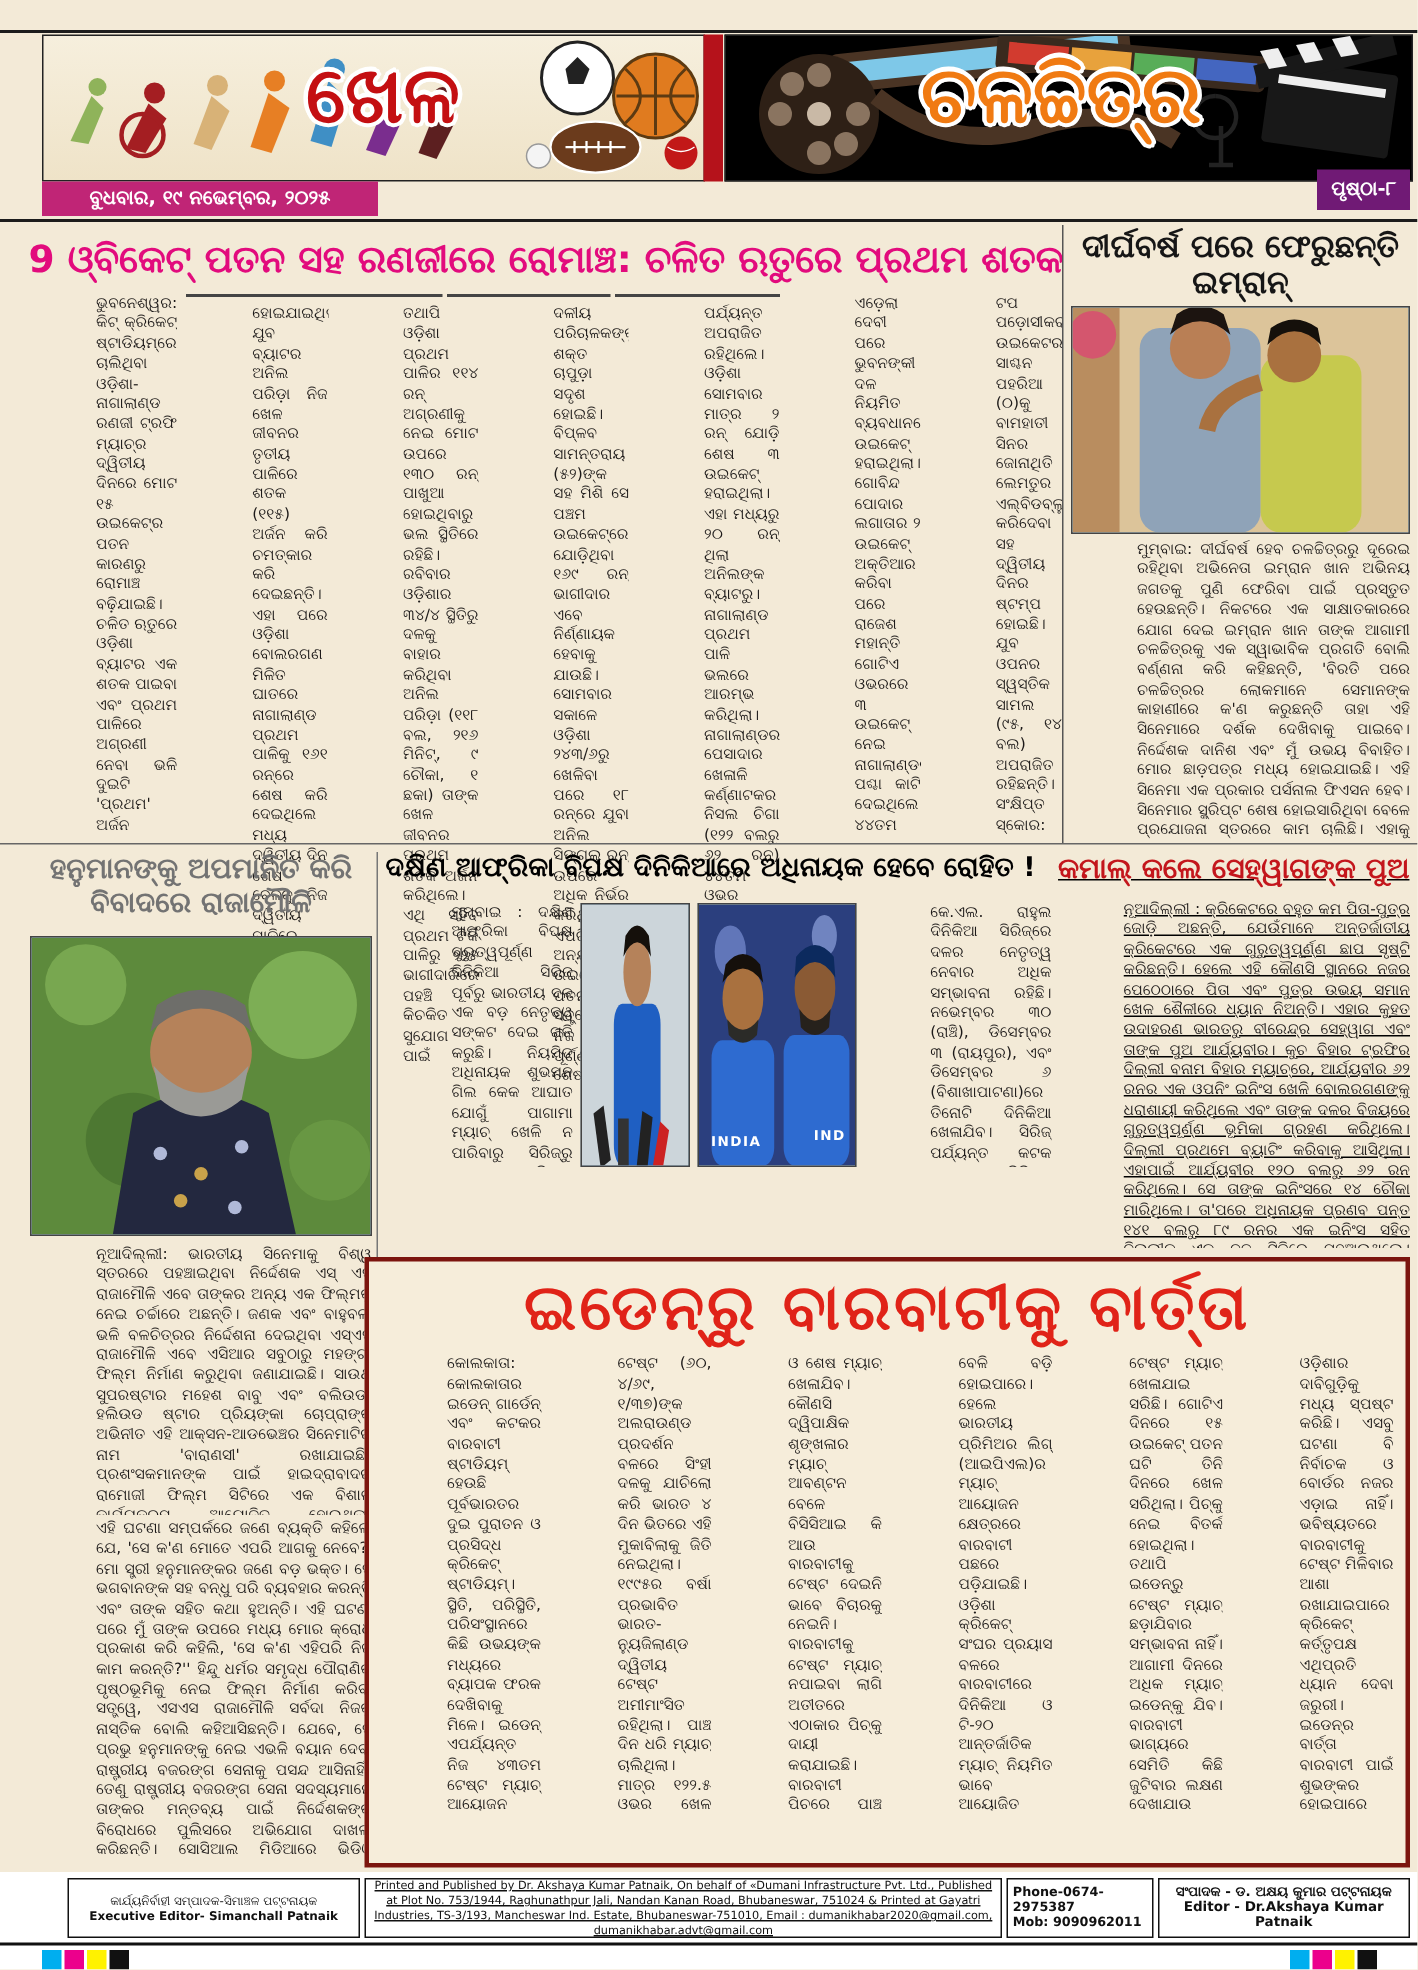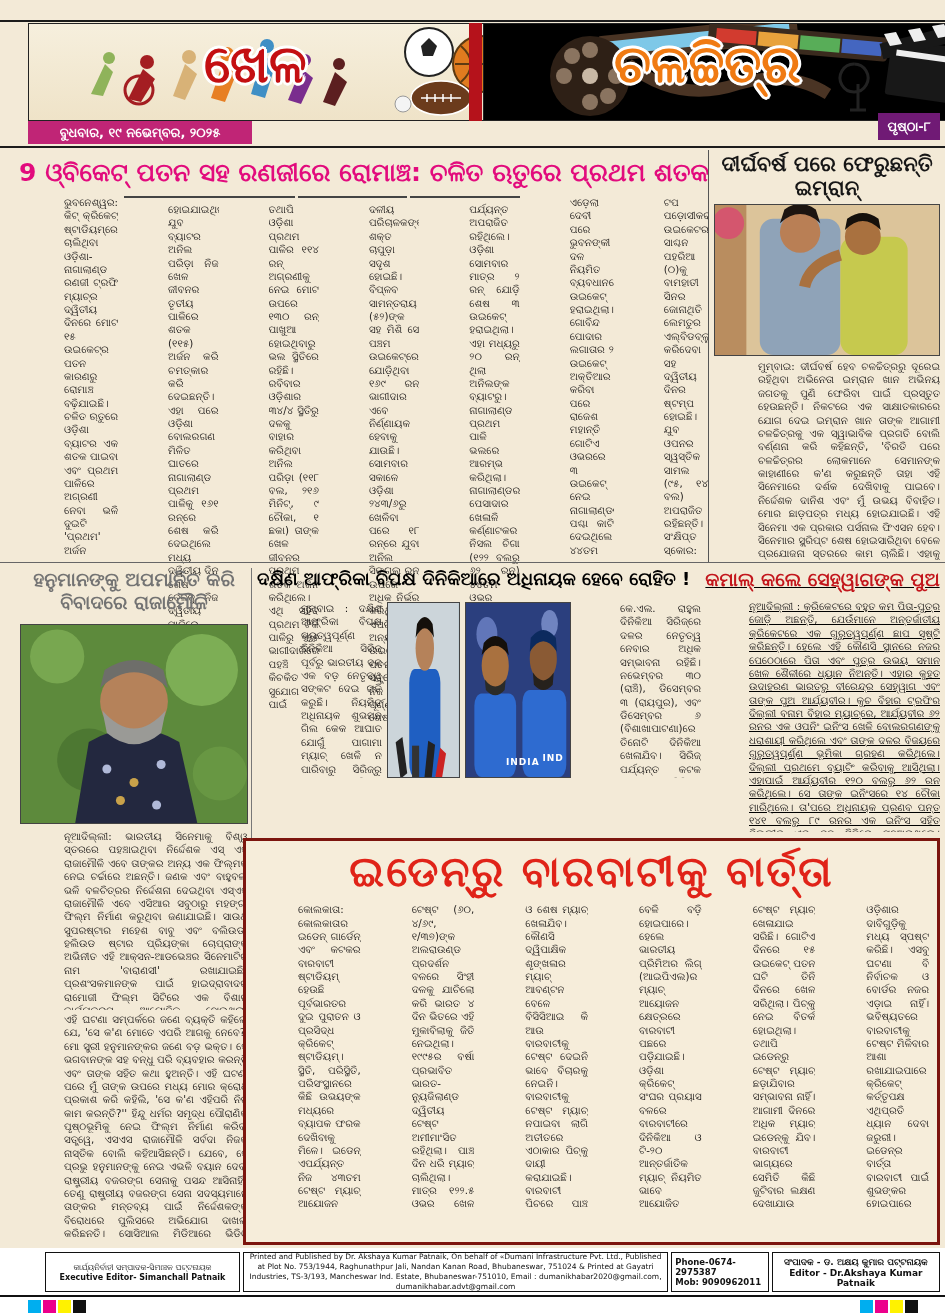--- a/index.html
+++ b/index.html
@@ -1,21 +1,21 @@
 <!DOCTYPE html>
 <html><head>
 <meta charset="utf-8">
 <style>
   html,body{margin:0;padding:0;}
   body{width:945px;height:1313px;position:relative;background:#ffffff;
        font-family:"DejaVu Sans","Liberation Sans",sans-serif;}
   .page{position:absolute;left:0;top:0;width:945px;height:1313px;background:#f3ead7;overflow:hidden;}
   .rule{position:absolute;background:#1c1c1c;}
   
-  .banner{position:absolute;top:23px;height:96px;border:1px solid #222;overflow:hidden;padding-left:44px;}
+  .banner{position:absolute;top:23px;height:96px;border:1px solid #222;overflow:hidden;}
   .banner-sports{left:28px;width:440px;background:linear-gradient(#f6efdd,#efe3c8);}
   .banner-divider{position:absolute;top:23px;left:469px;width:13px;height:98px;background:#b5121b;}
   .banner-cinema{left:483px;width:457px;background:#000000;}
   .banner-word{position:absolute;top:14px;font-weight:bold;font-size:52px;line-height:1;
      text-shadow:-3px 0 #fff,3px 0 #fff,0 -3px #fff,0 3px #fff,-2px -2px #fff,2px 2px #fff,-2px 2px #fff,2px -2px #fff;}
   .word-khela{left:175px;color:#c40f12;}
   .word-cine{left:130px;color:#f07a12;}
   .date-strip{position:absolute;left:28px;top:121px;width:224px;height:23px;background:#c02576;
       color:#fff;font-size:13px;font-weight:bold;display:flex;align-items:center;justify-content:center;}
   .page-no{position:absolute;left:878px;top:113px;width:62px;height:27px;background:#701a75;color:#fff;
@@ -70,21 +70,21 @@
   .eden-headline{color:#e02318;font-size:42px;font-weight:bold;text-align:center;margin-top:8px;
       letter-spacing:2px;line-height:1.1;}
   .eden-cols{display:flex;gap:7px;padding:8px 8px 6px 8px;height:318px;box-sizing:border-box;}
   .eden-cols .btxt{flex:1;}
   
   .footer{position:absolute;left:0;top:1248px;width:945px;height:65px;background:#ffffff;}
   .foot-row{position:absolute;left:45px;top:4px;width:895px;height:40px;display:flex;gap:3px;}
   .fbox{border:1px solid #111;background:#fff;box-sizing:border-box;display:flex;flex-direction:column;
         align-items:center;justify-content:center;text-align:center;color:#111;}
   .fb1{width:22%;font-size:8px;}
-  .fb2{width:48%;font-size:7.5px;line-height:1.35;padding:0 3px;}
+  .fb2{width:48%;font-size:7.5px;line-height:1.35;padding:0 3px;text-decoration:underline;}
   .fb3{width:11%;font-size:8.5px;font-weight:bold;align-items:flex-start;padding-left:3px;text-align:left;}
   .fb4{width:19%;font-size:9px;font-weight:bold;}
   .foot-rule{position:absolute;left:0;top:47px;width:945px;height:2px;background:#111;}
   .cmyk{position:absolute;top:52px;display:flex;}
   .cmyk span{width:13px;height:13px;display:inline-block;margin-right:2px;}
   .cmyk-l{left:28px;} .cmyk-r{left:860px;}
   .c-c{background:#00aeef;} .c-m{background:#ec008c;} .c-y{background:#fff200;} .c-k{background:#111111;}
   .jersey-txt{position:absolute;color:#fff;font-weight:bold;font-size:9px;letter-spacing:1px;}
 </style>
 </head>
@@ -282,21 +282,21 @@
             <circle cx="80" cy="12" r="8" fill="#8fa2dd" opacity=".7"></circle>
           <rect x="8" y="52" width="40" height="48" rx="7" fill="#2e6bd0"></rect>
           <circle cx="28" cy="36" r="13" fill="#a9713f"></circle>
             <path d="M15,30 q13,-11 26,0 l-2,-7 q-11,-8 -22,0 Z" fill="#15100b"></path>
           <path d="M18,44 q10,8 20,0 l-1,6 q-9,6 -18,0 Z" fill="#2b2b28"></path>
           <rect x="54" y="50" width="42" height="50" rx="7" fill="#2e6bd0"></rect>
           <circle cx="74" cy="32" r="13" fill="#8a5a34"></circle>
             <path d="M61,28 q13,-12 26,0 l-1,-8 q-12,-9 -24,0 Z" fill="#0c2a5e"></path>
           <path d="M64,40 q10,9 20,0 l-1,7 q-9,6 -18,0 Z" fill="#26211c"></path>
         </svg>
-        <span class="jersey-txt" style="left:8%;bottom:6%;padding-left:32px;">INDIA</span>
+        <span class="jersey-txt" style="left:8%;bottom:6%;">INDIA</span>
         <span class="jersey-txt" style="right:6%;bottom:8%;">IND</span>
       </div>
       <div class="rohit-c2 btxt">କେ.ଏଲ. ରାହୁଲ ଦିନିକିଆ ସିରିଜ୍‌ରେ ଦଳର ନେତୃତ୍ୱ ନେବାର ଅଧିକ ସମ୍ଭାବନା ରହିଛି। ନଭେମ୍ବର ୩୦ (ରାଞ୍ଚି), ଡିସେମ୍ବର ୩ (ରାୟପୁର), ଏବଂ ଡିସେମ୍ବର ୬ (ବିଶାଖାପାଟଣା)ରେ ତିନୋଟି ଦିନିକିଆ ଖେଳାଯିବ। ସିରିଜ୍ ପର୍ଯ୍ୟନ୍ତ କଟକ ସମେତ ବିଭିନ୍ନ ସ୍ଥାନରେ ଖେଳାଯିବ। ରୋହିତ ଶର୍ମା ସୁସ୍ଥ ଦେବା ପରେ ଅଧିନାୟକତ୍ୱର ହକଦାର ପାଖକୁ ଏବଂ ଦିନିକିଆ ଦଳକୁ ଫେରିବାର ସମ୍ଭାବନା ରହିଛି। ସିରିଜ୍ ପୂର୍ବରୁ ଅଧିନାୟକମାନେ ଶୀଘ୍ର ସୂଚନା ଦେବେ ବୋଲି ଆଶା କରାଯାଉଛି।</div>
     </div>
   </div>
 
   <div class="sehwag">
     <div class="sehwag-headline">କମାଲ୍ କଲେ ସେହ୍ୱାଗଙ୍କ ପୁଅ</div>
     <div class="btxt">ନୂଆଦିଲ୍ଲୀ : କ୍ରିକେଟରେ ବହୁତ କମ ପିତା-ପୁତ୍ର ଜୋଡ଼ି ଅଛନ୍ତି, ଯେଉଁମାନେ ଅନ୍ତର୍ଜାତୀୟ କ୍ରିକେଟରେ ଏକ ଗୁରୁତ୍ୱପୂର୍ଣ୍ଣ ଛାପ ସୃଷ୍ଟି କରିଛନ୍ତି। ହେଲେ ଏହି କୌଣସି ସ୍ଥାନରେ ନଜର ପେଠେଠାରେ ପିତା ଏବଂ ପୁତ୍ର ଉଭୟ ସମାନ ଖେଳ ଶୈଳୀରେ ଧ୍ୟାନ ନିଅନ୍ତି। ଏହାର କୁହତ ଉଦାହରଣ ଭାରତରୁ ବୀରେନ୍ଦ୍ର ସେହ୍ୱାଗ ଏବଂ ତାଙ୍କ ପୁଅ ଆର୍ଯ୍ୟବୀର। କୁଚ ବିହାର ଟ୍ରଫିର ଦିଲ୍ଲୀ ବନାମ ବିହାର ମ୍ୟାଚ୍‌ରେ, ଆର୍ଯ୍ୟବୀର ୬୨ ରନର ଏକ ଓପନିଂ ଇନିଂସ ଖେଳି ବୋଲରଗଣଙ୍କୁ ଧରାଶାୟୀ କରିଥିଲେ ଏବଂ ତାଙ୍କ ଦଳର ବିଜୟରେ ଗୁରୁତ୍ୱପୂର୍ଣ୍ଣ ଭୂମିକା ଗ୍ରହଣ କରିଥିଲେ। ଦିଲ୍ଲୀ ପ୍ରଥମେ ବ୍ୟାଟିଂ କରିବାକୁ ଆସିଥିଲା। ଏହାପାଇଁ ଆର୍ଯ୍ୟବୀର ୧୨୦ ବଲରୁ ୬୨ ରନ କରିଥିଲେ। ସେ ତାଙ୍କ ଇନିଂସରେ ୧୪ ଚୌକା ମାରିଥିଲେ। ତା'ପରେ ଅଧିନାୟକ ପ୍ରଣବ ପନ୍ତ ୧୪୧ ବଲରୁ ୮୯ ରନର ଏକ ଇନିଂସ ସହିତ ଦିଲ୍ଲୀକୁ ଏକ ଦୃଢ଼ ସ୍ଥିତିରେ ପହଞ୍ଚାଇଥିଲେ। ଆର୍ଯ୍ୟବୀର ଏବଂ ପନ୍ତ ପ୍ରଥମ ଇନିଂସରେ ୧୪୬ ରନର ଭାଗୀଦାରି କରିଥିଲେ। ଦିଲ୍ଲୀ ପ୍ରଥମ ଇନିଂସରେ ୨୬୮ ରନ କରିଥିଲା, ଯାହା ପରେ ଦଳର ବୋଲରମାନେ ଚମତ୍କାର ପ୍ରଦର୍ଶନ କରି ବିହାରକୁ ୧୨୫ ରନରେ ଅଲଆଉଟ କରିଥିଲେ। ପ୍ରଥମ ଇନିଂସରେ ୧୫୩ ରନର ଲିଡ ନେବା ପରେ, ଦିଲ୍ଲୀ ବିହାର ବିପକ୍ଷରେ ଫଲୋଅନ ଲାଗୁ କରିଥିଲା। ଭାରତୀୟ ଘରୋଇ କ୍ରିକେଟରେ, ଯେତେବେଳେ କୌଣସି ଦଳ ପ୍ରଥମ ଇନିଂସରେ ୧୫୦ ରୁ ଅଧିକ ରନର ଲିଡ ପାଏ, ସେତେବେଳେ ଏହା ପ୍ରତିପକ୍ଷ ବିପକ୍ଷରେ ଫଲୋଅନ ଲାଗୁ କରିପାରିବ।</div>
   </div>

